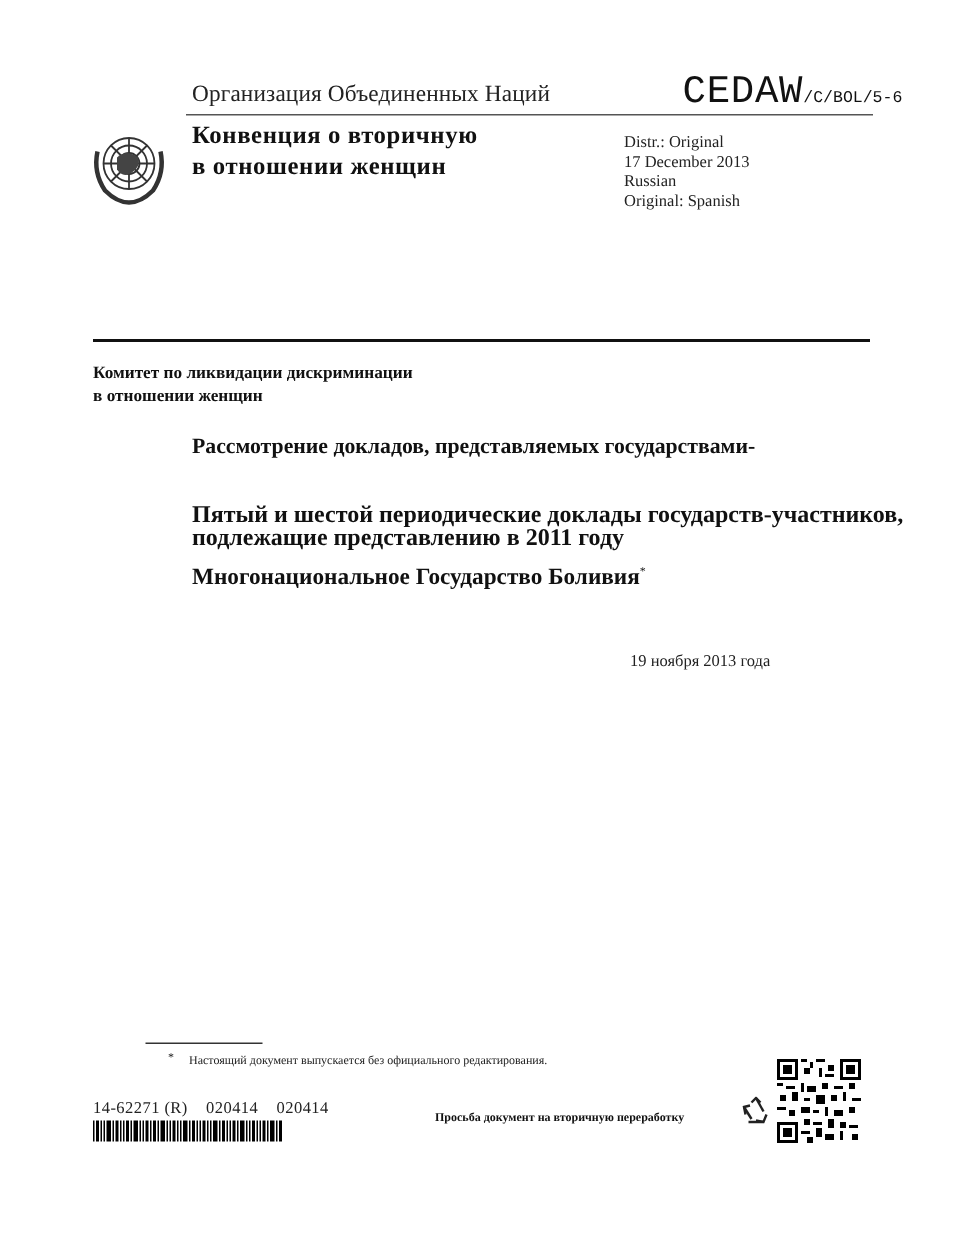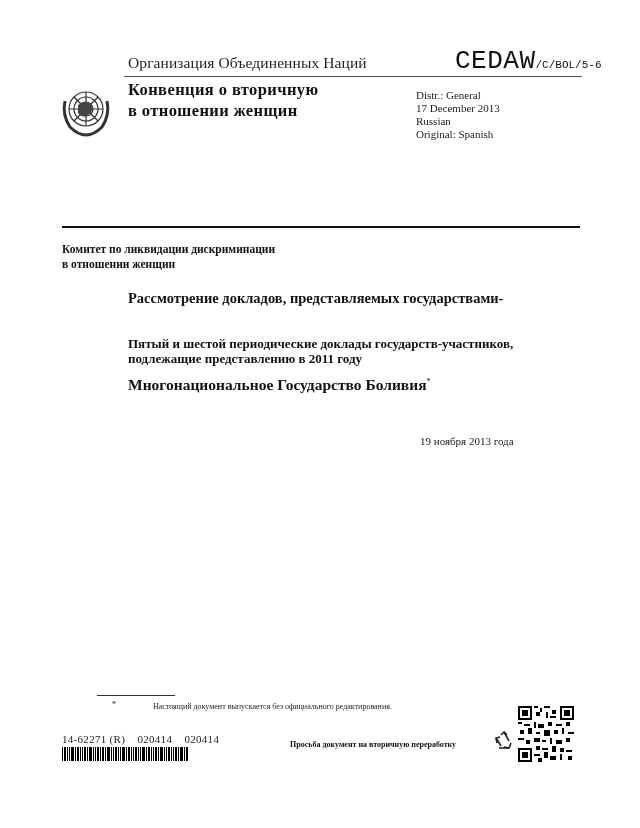--- a/index.html
+++ b/index.html
@@ -9,27 +9,27 @@
     .org-name { left: 128px; top: 54px; font-size: 15.5px; letter-spacing: 0.1px; color: #222; }
     .symbol-main { left: 455px; top: 46px; font-size: 26px; letter-spacing: 0.5px; font-family: Liberation Mono, monospace; }
     .symbol-main .sfx { font-size: 11px; letter-spacing: 0; }
     .top-rule { left: 124px; top: 76px; width: 458px; height: 1px; background: #555; }
     .emblem { left: 56px; top: 81px; width: 60px; height: 60px; }
     .convention { left: 128px; top: 80px; font-weight: bold; font-size: 16.5px; line-height: 20.5px; letter-spacing: 0.4px; }
     .distr { left: 416px; top: 89px; font-size: 11px; line-height: 13px; color: #222; }
     .main-rule { left: 62px; top: 226px; width: 518px; height: 2px; background: #111; }
     .committee { left: 62px; top: 242px; font-weight: bold; font-size: 11.5px; line-height: 15px; }
     .title1 { left: 128px; top: 290px; font-weight: bold; font-size: 14.5px; line-height: 17.5px; }
-    .title2 { left: 128px; top: 336px; font-weight: bold; font-size: 13px; line-height: 15px; }
+    .title2 { left: 128px; top: 336px; font-weight: bold; font-size: 16px; line-height: 15px; }
     .state { left: 128px; top: 376px; font-weight: bold; font-size: 15.5px; }
     .state sup { font-size: 8px; font-weight: normal; }
     .date { left: 420px; top: 435px; font-size: 11px; color: #222; }
     .fn-rule { left: 97px; top: 695px; width: 78px; height: 1px; background: #333; }
     .fn-mark { left: 112px; top: 700px; font-size: 8px; }
-    .fn-text { left: 126px; top: 702px; font-size: 8px; color: #222; margin-left: 27px; }
+    .fn-text { left: 126px; top: 702px; font-size: 8px; color: #222; }
     .doc-num { left: 62px; top: 733px; font-size: 11px; color: #222; letter-spacing: 0.3px; }
     .barcode { left: 62px; top: 747px; width: 162px; height: 14px; display: flex; align-items: stretch; }
     .barcode span { display: block; background: #000; margin-right: 1px; }
     .recycle-text { left: 290px; top: 740px; font-weight: bold; font-size: 8px; color: #111; }
     .recycle-icon { left: 494px; top: 731px; width: 20px; height: 20px; }
     .qr { left: 518px; top: 706px; width: 56px; height: 56px; }
   </style>
 </head>
 <body>
 
@@ -53,21 +53,21 @@
     <path d="M51 20 Q54 34 46 46 Q38 54 30 54"></path>
   </g>
 </svg>
 
 <div class="abs convention">
   <div>Конвенция о вторичную</div>
   <div>в отношении женщин</div>
 </div>
 
 <div class="abs distr">
-  <div>Distr.: General</div>
+  <div>Distr.: Original</div>
   <div>17 December 2013</div>
   <div>Russian</div>
   <div>Original: Spanish</div>
 </div>
 
 <div class="abs main-rule"></div>
 
 <div class="abs committee">
   <div>Комитет по ликвидации дискриминации</div>
   <div>в отношении женщин</div>

